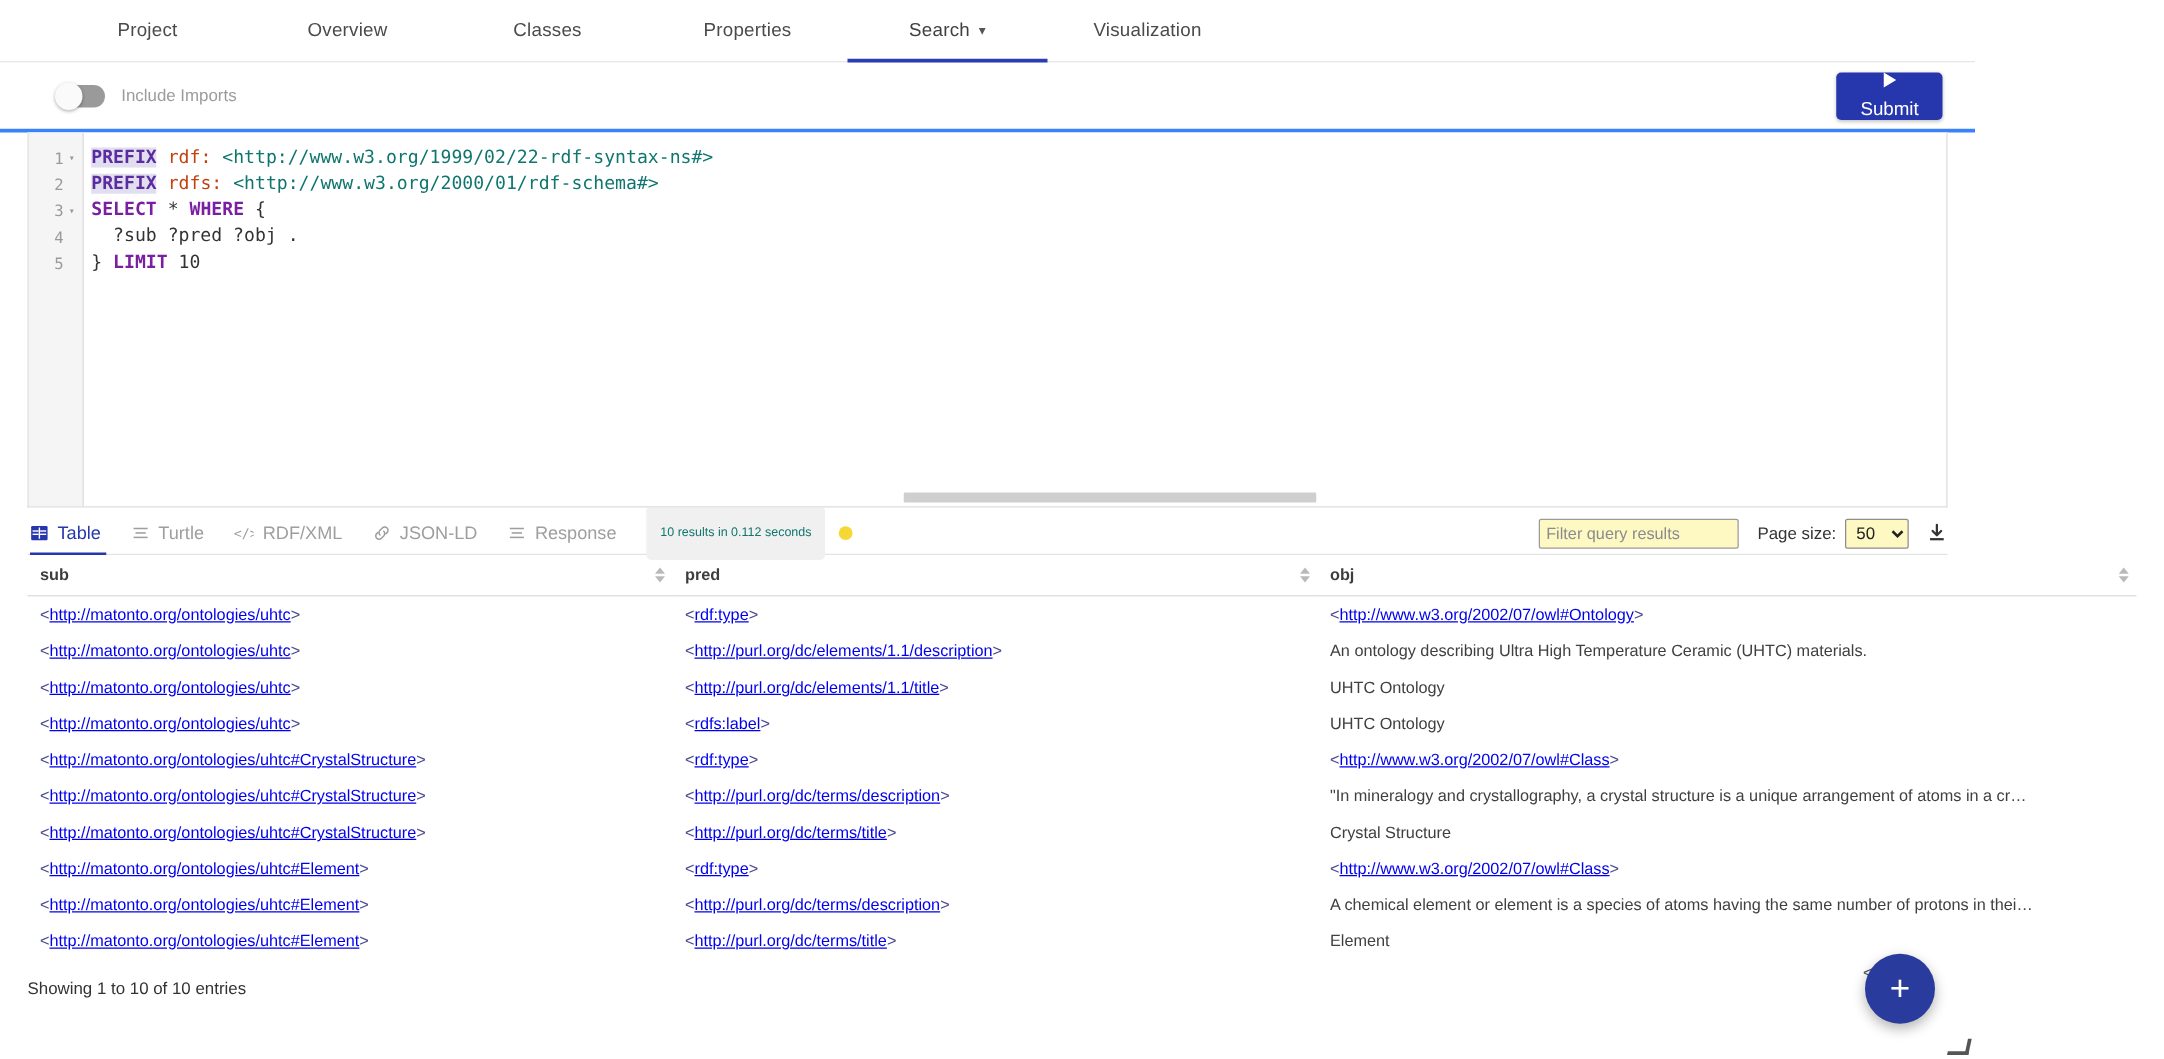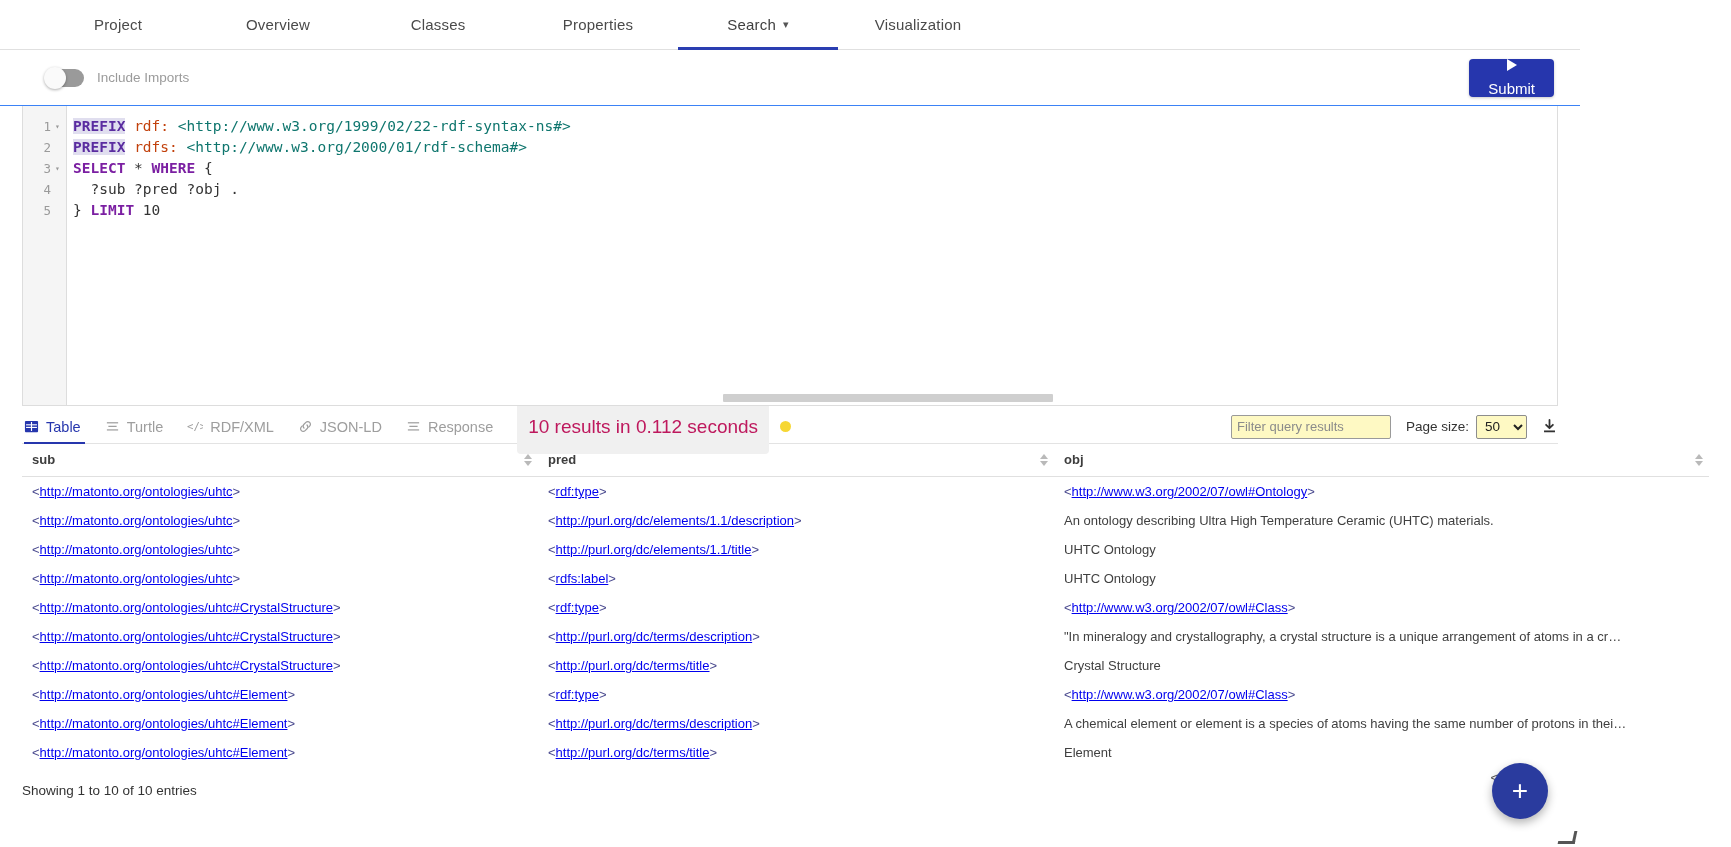--- a/index.html
+++ b/index.html
@@ -37,21 +37,21 @@
   }
   .nav-caret {
     display: inline-block; margin-left: 7px; font-size: 11px; color: #555;
   }
 
   
   .qtoolbar {
     height: 56px;
     display: flex; align-items: center;
     padding: 0 26px 0 46px;
-    border-bottom: 1px solid #3b82f6;
+    border-bottom: 3px solid #3b82f6;
     background: #fff;
   }
   .toggle {
     width: 38px; height: 18px; border-radius: 10px;
     background: #9a9a9a; position: relative; cursor: pointer; flex: none;
   }
   .toggle .knob {
     position: absolute; left: -2px; top: -2px;
     width: 22px; height: 22px; border-radius: 50%;
     background: #fafafa; box-shadow: 0 1px 3px rgba(0,0,0,.32);
@@ -129,21 +129,21 @@
     position: relative;
   }
   .res-tab:first-child { padding-left: 2px; }
   .res-tab.active { color: #2636ad; }
   .res-tab.active::after {
     content: ""; position: absolute; left: 2px; right: 8px; bottom: -1px;
     height: 2.5px; background: #2636ad;
   }
   .res-badge {
     background: #f0f0f0; border-radius: 4px; padding: 16px 11px;
-    font-size: 19px; color: #be185d; margin-left: 12px;
+    font-size: 10px; color: #0f766e; margin-left: 12px;
   }
   .status-dot {
     width: 11px; height: 11px; border-radius: 50%; background: #f6d734;
     margin-left: 11px; flex: none;
   }
   .filter-input {
     width: 160px; height: 24px; border: 1px solid #9a9a9a; border-radius: 2px;
     font-size: 13px; padding: 0 5px; color: #333;
     font-family: "Liberation Sans", sans-serif; background: #fef9c3;
   }

